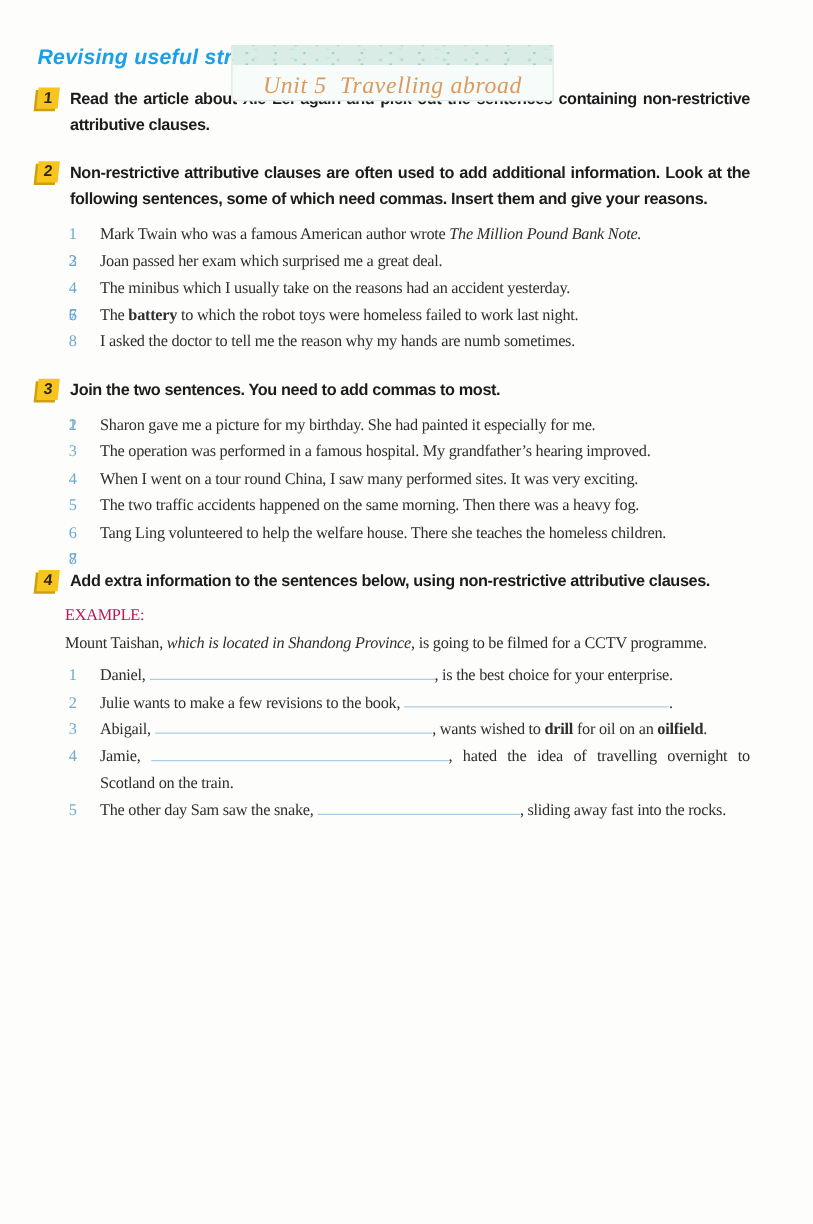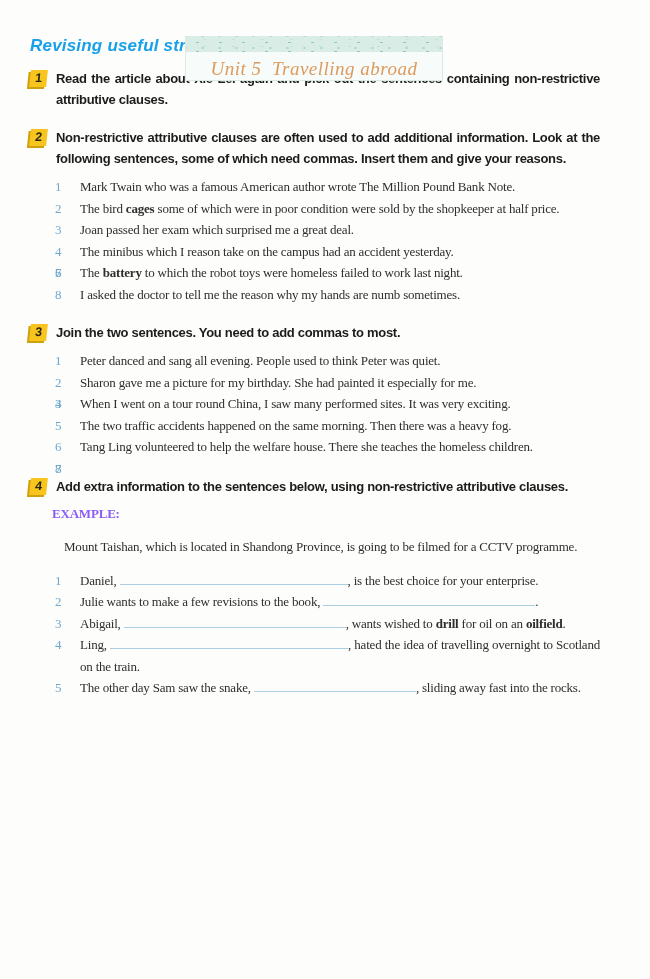--- a/index.html
+++ b/index.html
@@ -87,32 +87,32 @@
     letter-spacing:-0.2px;
     line-height:21.5px;
     text-align:justify;
   }
   .item-num{
     position:absolute;left:1px;top:0;
     color:#6fa9cf;
     font-size:13px;
   }
   .seg-bold{font-weight:700;}
-  .seg-italic{}
+  .seg-italic{font-style:italic;}
   .blank{
     display:inline-block;
     height:.85em;
     border-bottom:1.3px solid #aacde2;
     vertical-align:baseline;
   }
 
   
   .example{margin:6px 0 0 22px;font-size:13px;letter-spacing:-0.2px;line-height:21.5px;}
-  .example-label{color:#8b5cf6;font-weight:bold;}
-  .example-text{margin:12px;text-align:justify;}
+  .example-label{color:#be185d;}
+  .example-text{margin:0;text-align:justify;}
 
   .ex2{margin-top:17px;}
   .ex3{margin-top:17px;}
   .ex4{margin-top:18px;}
   .ex4 .ex-list{margin-top:5px;}
 </style>
 </head>
 <body>
 
 <div class="page">
@@ -131,39 +131,39 @@
     </div>
   </section>
 
   <section class="exercise ex2">
     <div class="ex-head">
       <span class="badge">2</span>
       <h2 class="ex-instruction">Non-restrictive attributive clauses are often used to add additional information. Look at the following sentences, some of which need commas. Insert them and give your reasons.</h2>
     </div>
     <ol class="ex-list">
         <li><span class="item-num">1</span><span class="item-text"><span class="seg-plain">Mark Twain who was a famous American author wrote </span><span class="seg-italic">The Million Pound Bank Note.</span></span></li>
-        <li><span class="item-num">2</span><span class="item-text"><span class="seg-plain">The bird </span><span class="seg-bold">cages</span><span class="seg-plain"> some of which were in poor condition were sold by the shopkeeper at half price.</span></span></li>
+        <li><span class="item-num">2</span></li>
         <li><span class="item-num">3</span><span class="item-text"><span class="seg-plain">Joan passed her exam which surprised me a great deal.</span></span></li>
-        <li><span class="item-num">4</span><span class="item-text"><span class="seg-plain">The minibus which I reason take on the campus had an accident yesterday.</span></span></li>
+        <li><span class="item-num">4</span><span class="item-text"><span class="seg-plain">The minibus which I usually take on the reasons had an accident yesterday.</span></span></li>
         <li><span class="item-num">5</span></li>
         <li><span class="item-num">6</span></li>
         <li><span class="item-num">7</span><span class="item-text"><span class="seg-plain">The </span><span class="seg-bold">battery</span><span class="seg-plain"> to which the robot toys were homeless failed to work last night.</span></span></li>
         <li><span class="item-num">8</span><span class="item-text"><span class="seg-plain">I asked the doctor to tell me the reason why my hands are numb sometimes.</span></span></li>
       </ol>
   </section>
 
   <section class="exercise ex3">
     <div class="ex-head">
       <span class="badge">3</span>
       <h2 class="ex-instruction">Join the two sentences. You need to add commas to most.</h2>
     </div>
     <ol class="ex-list">
-        <li><span class="item-num">1</span><span class="item-text"><span class="seg-plain">Peter danced and sang all evening. People used to think Peter was quiet.</span></span></li>
+        <li><span class="item-num">1</span></li>
         <li><span class="item-num">2</span><span class="item-text"><span class="seg-plain">Sharon gave me a picture for my birthday. She had painted it especially for me.</span></span></li>
-        <li><span class="item-num">3</span></li>
+        <li><span class="item-num">3</span><span class="item-text"><span class="seg-plain">The operation was performed in a famous hospital. My grandfather’s hearing improved.</span></span></li>
         <li><span class="item-num">4</span><span class="item-text"><span class="seg-plain">When I went on a tour round China, I saw many performed sites. It was very exciting.</span></span></li>
         <li><span class="item-num">5</span><span class="item-text"><span class="seg-plain">The two traffic accidents happened on the same morning. Then there was a heavy fog.</span></span></li>
         <li><span class="item-num">6</span><span class="item-text"><span class="seg-plain">Tang Ling volunteered to help the welfare house. There she teaches the homeless children.</span></span></li>
         <li><span class="item-num">7</span></li>
         <li><span class="item-num">8</span></li>
       </ol>
   </section>
 
   <section class="exercise ex4">
     <div class="ex-head">
@@ -171,18 +171,18 @@
       <h2 class="ex-instruction">Add extra information to the sentences below, using non-restrictive attributive clauses.</h2>
     </div>
     <div class="example">
       <div class="example-label">EXAMPLE:</div>
       <p class="example-text"><span class="seg-plain">Mount Taishan, </span><span class="seg-italic">which is located in Shandong Province,</span><span class="seg-plain"> is going to be filmed for a CCTV programme.</span></p>
     </div>
     <ol class="ex-list">
         <li><span class="item-num">1</span><span class="item-text"><span class="seg-plain">Daniel, </span><span class="blank" style="width: 228px;"></span><span class="seg-plain">, is the best choice for your enterprise.</span></span></li>
         <li><span class="item-num">2</span><span class="item-text"><span class="seg-plain">Julie wants to make a few revisions to the book, </span><span class="blank" style="width: 212px;"></span><span class="seg-plain">.</span></span></li>
         <li><span class="item-num">3</span><span class="item-text"><span class="seg-plain">Abigail, </span><span class="blank" style="width: 222px;"></span><span class="seg-plain">, wants wished to </span><span class="seg-bold">drill</span><span class="seg-plain"> for oil on an </span><span class="seg-bold">oilfield</span><span class="seg-plain">.</span></span></li>
-        <li><span class="item-num">4</span><span class="item-text"><span class="seg-plain">Ling, </span><span class="blank" style="width: 238px;"></span><span class="seg-plain">, hated the idea of travelling overnight to Scotland on the train.</span></span></li>
+        <li><span class="item-num">4</span><span class="item-text"><span class="seg-plain">Jamie, </span><span class="blank" style="width: 238px;"></span><span class="seg-plain">, hated the idea of travelling overnight to Scotland on the train.</span></span></li>
         <li><span class="item-num">5</span><span class="item-text"><span class="seg-plain">The other day Sam saw the snake, </span><span class="blank" style="width: 162px;"></span><span class="seg-plain">, sliding away fast into the rocks.</span></span></li>
       </ol>
   </section>
 
 </div>
 
 </body></html>

